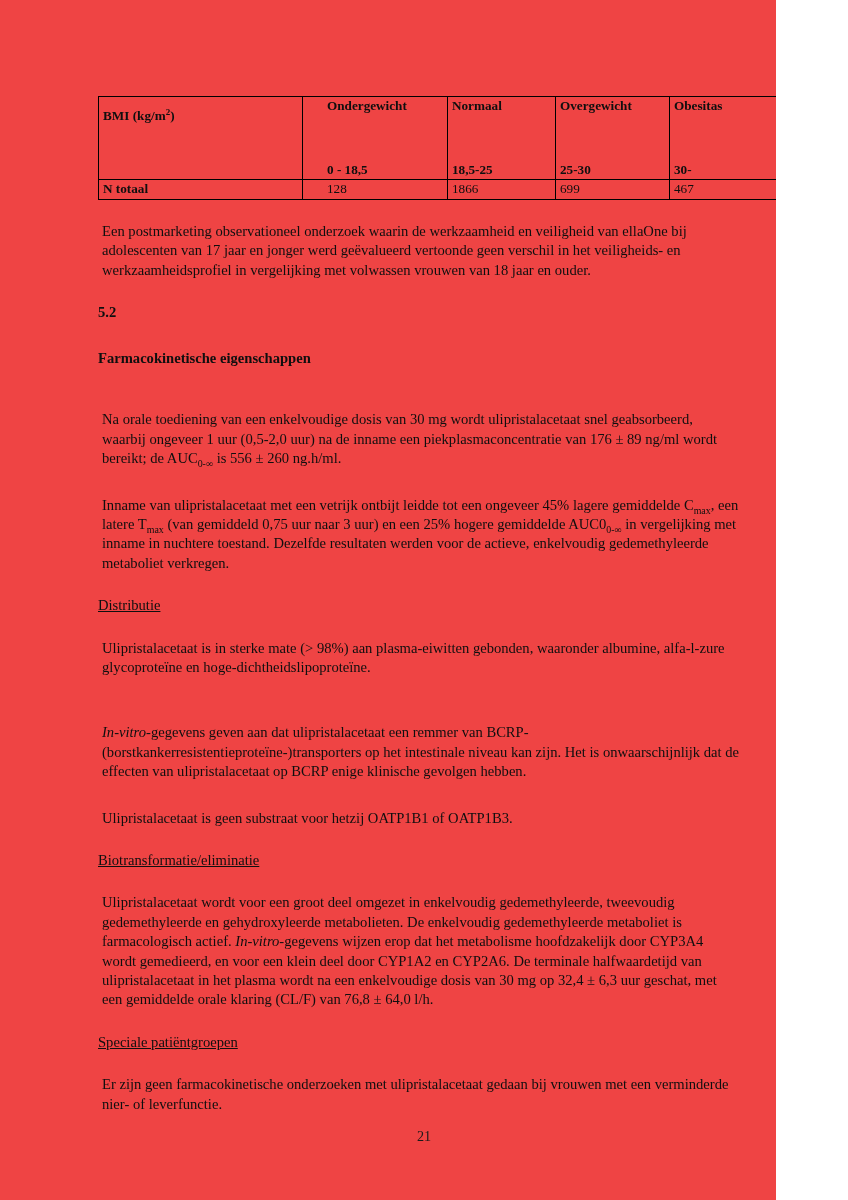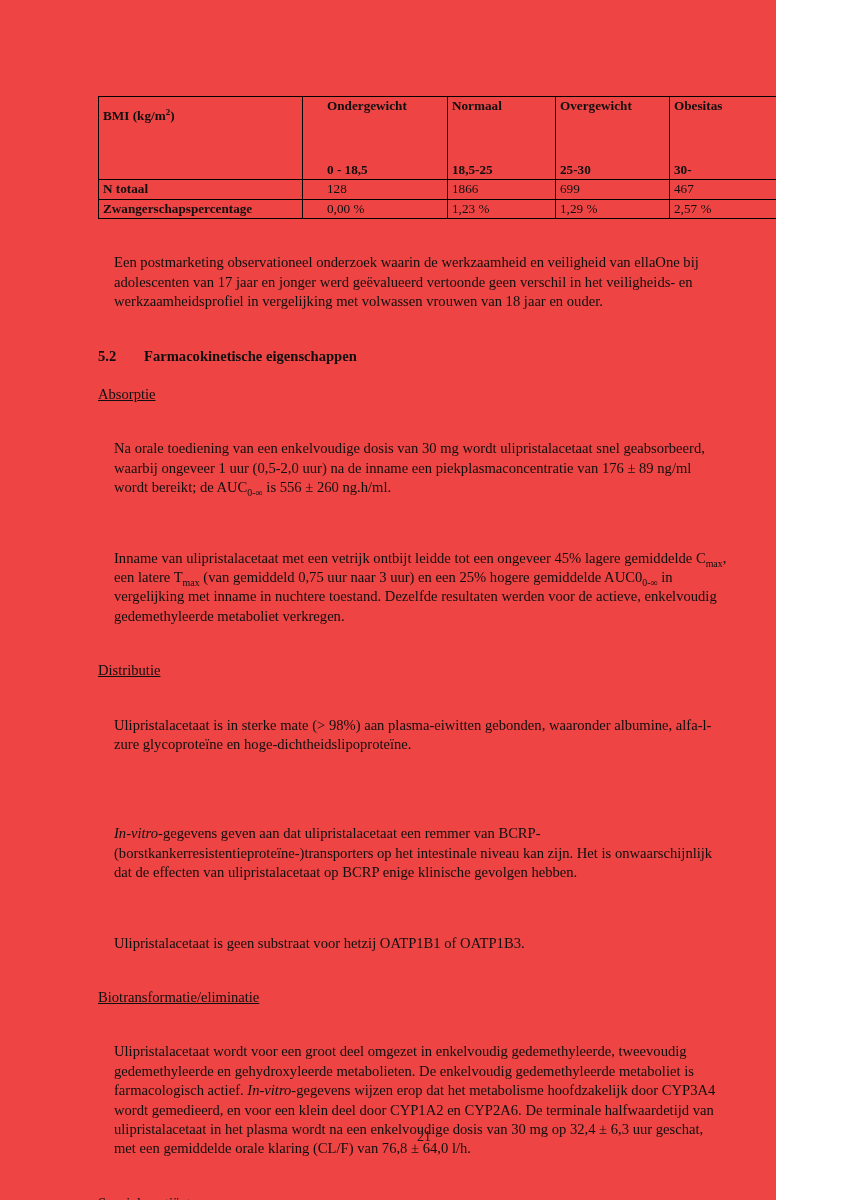--- a/index.html
+++ b/index.html
@@ -58,32 +58,33 @@
   .hdr-cell-bmi { padding-top: 11px !important; }
   sup, sub {
     font-size: 0.68em;
     line-height: 0;
   }
 
   
   p.para {
     font-size: 14.6px;
     line-height: 19.4px;
-    margin: 16px;
+    margin: 4px;
     text-align: left;
   }
   .gap-after-table { height: 18px; }
   .gap { height: 19px; }
 
   h2.section {
     font-size: 14.6px;
     line-height: 19.4px;
     font-weight: bold;
     margin: 0;
     display: flex;
+    flex-direction: column;
   }
   h2.section .num {
     width: 46px;
     flex: 0 0 46px;
   }
   h3.subsection {
     font-size: 14.6px;
     line-height: 19.4px;
     font-weight: normal;
     margin: 0;
@@ -118,46 +119,36 @@
           <td class="c3 hdr"><span>Overgewicht</span><span class="hdr-line2">25-30</span></td>
           <td class="c4 hdr"><span>Obesitas</span><span class="hdr-line2">30-</span></td>
         </tr>
         <tr>
           <td class="c0 row-label">N totaal</td>
           <td class="c1">128</td>
           <td class="c2">1866</td>
           <td class="c3">699</td>
           <td class="c4">467</td>
         </tr>
-        <tr>
-          <td class="c0 row-label">Zwangerschapspercentage</td>
-          <td class="c1">0,00 %</td>
-          <td class="c2">1,23 %</td>
-          <td class="c3">1,29 %</td>
-          <td class="c4">2,57 %</td>
-        </tr>
       </tbody>
     </table>
 
     <div class="gap-after-table"></div>
 
     <p class="para">Een postmarketing observationeel onderzoek waarin de werkzaamheid en veiligheid van ellaOne bij adolescenten van 17 jaar en jonger werd geëvalueerd vertoonde geen verschil in het veiligheids- en werkzaamheidsprofiel in vergelijking met volwassen vrouwen van 18 jaar en ouder.</p>
 
     <div class="gap"></div>
 
     <h2 class="section">
       <span class="num">5.2</span>
       <span>Farmacokinetische eigenschappen</span>
     </h2>
 
     <div class="gap"></div>
 
-    <div class="subsection-wrap">
-      <h3 class="subsection">Absorptie</h3>
-    </div>
 
     <div class="gap"></div>
 
     <p class="para"><span>Na orale toediening van een enkelvoudige dosis van 30 mg wordt ulipristalacetaat snel geabsorbeerd, waarbij ongeveer 1 uur (0,5-2,0 uur) na de inname een piekplasmaconcentratie van 176 ± 89 ng/ml wordt bereikt; de AUC</span><sub>0-∞</sub><span> is 556 ± 260 ng.h/ml.</span></p>
 
     <div class="gap"></div>
 
     <p class="para"><span>Inname van ulipristalacetaat met een vetrijk ontbijt leidde tot een ongeveer 45% lagere gemiddelde C</span><sub>max</sub><span>, een latere T</span><sub>max</sub><span> (van gemiddeld 0,75 uur naar 3 uur) en een 25% hogere gemiddelde AUC0</span><sub>0-∞</sub><span> in vergelijking met inname in nuchtere toestand. Dezelfde resultaten werden voor de actieve, enkelvoudig gedemethyleerde metaboliet verkregen.</span></p>
 
     <div class="gap"></div>
@@ -192,17 +183,18 @@
     <p class="para"><span>Ulipristalacetaat wordt voor een groot deel omgezet in enkelvoudig gedemethyleerde, tweevoudig gedemethyleerde en gehydroxyleerde metabolieten. De enkelvoudig gedemethyleerde metaboliet is farmacologisch actief. </span><em class="ital">In-vitro</em><span>-gegevens wijzen erop dat het metabolisme hoofdzakelijk door CYP3A4 wordt gemedieerd, en voor een klein deel door CYP1A2 en CYP2A6. De terminale halfwaardetijd van ulipristalacetaat in het plasma wordt na een enkelvoudige dosis van 30 mg op 32,4 ± 6,3 uur geschat, met een gemiddelde orale klaring (CL/F) van 76,8 ± 64,0 l/h.</span></p>
 
     <div class="gap"></div>
 
     <div class="subsection-wrap">
       <h3 class="subsection">Speciale patiëntgroepen</h3>
     </div>
 
     <div class="gap"></div>
 
+    <p class="para">Er zijn geen farmacokinetische onderzoeken met ulipristalacetaat gedaan bij vrouwen met een verminderde nier- of leverfunctie.</p>
 
   </div>
 
   <div class="page-number">21</div>
 </div>
 
 </body></html>

